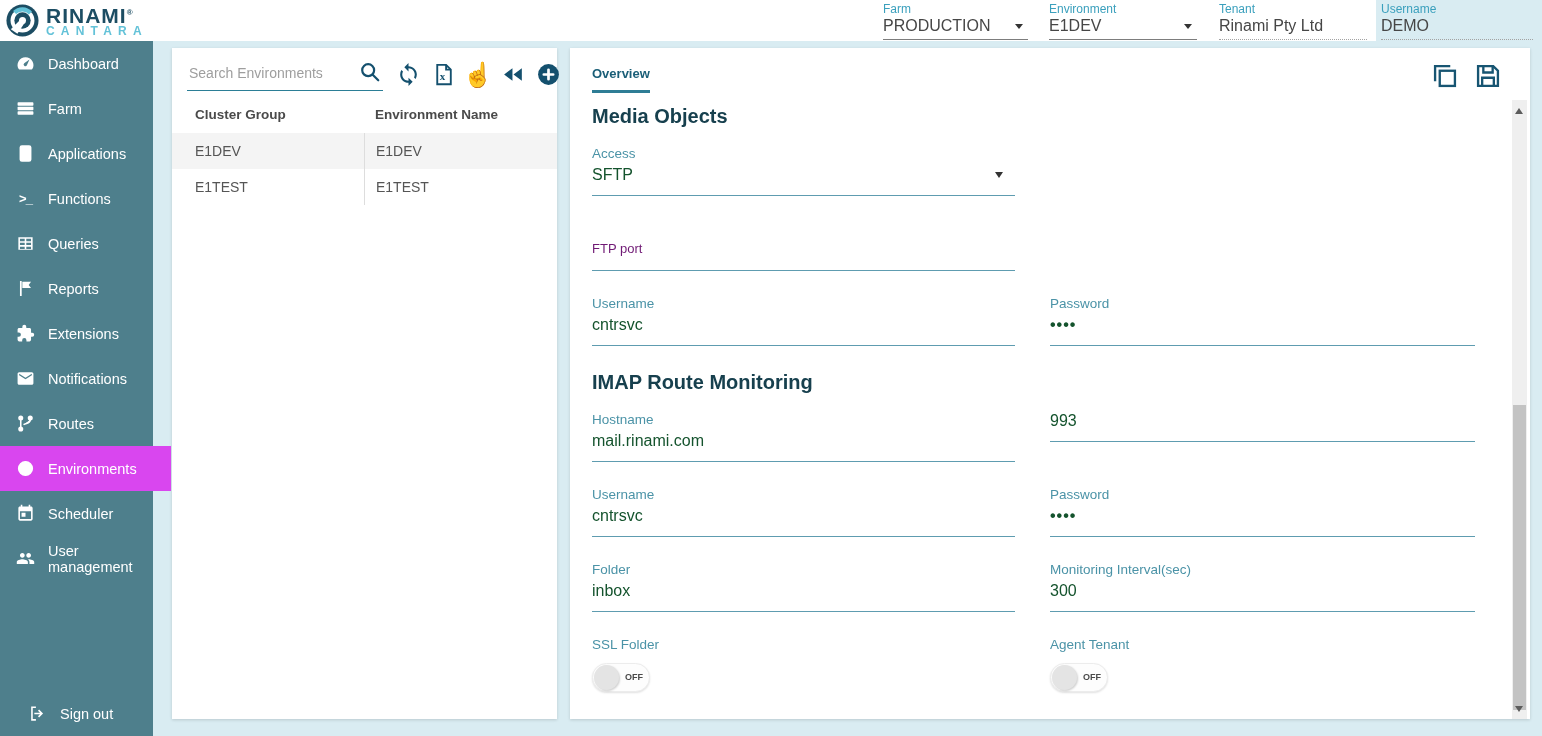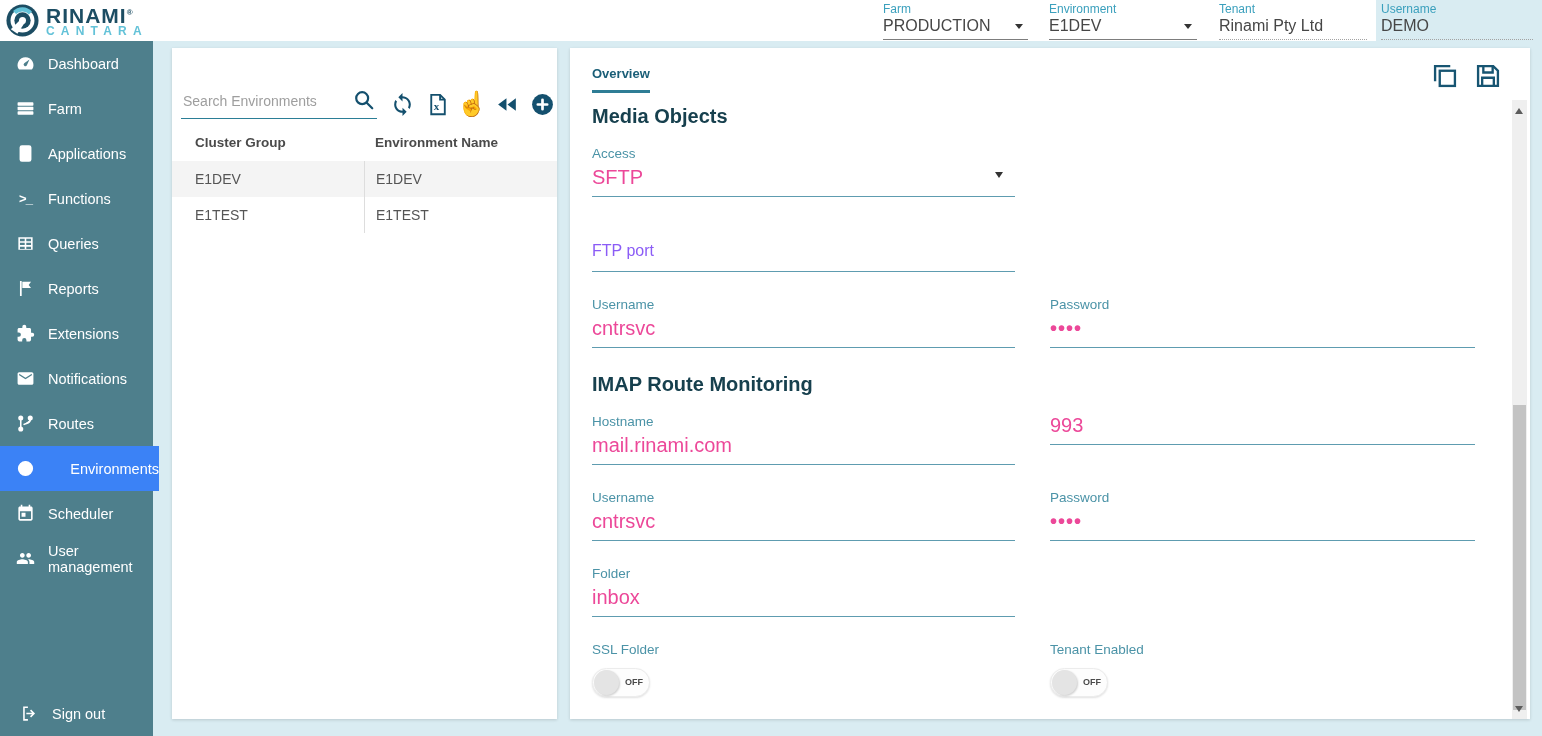--- a/index.html
+++ b/index.html
@@ -25,30 +25,30 @@
   .hdr-label { font-size:12px; color:#3ba0bd; }
   .hdr-value { font-size:16px; color:#464646; padding:1px 0 4px; border-bottom:1px solid #7d7d7d; position:relative; white-space:nowrap; }
   .hdr-field.dotted .hdr-value { border-bottom:1px dotted #a3a3a3; }
   .caret { position:absolute; right:5px; top:8px; width:0; height:0;
            border-left:4px solid transparent; border-right:4px solid transparent; border-top:5px solid #333; }
 
   
   .sidebar { position:absolute; top:41px; left:0; width:153px; bottom:0; background:#4e7f8c; z-index:5; }
   .nav-item { height:45px; display:flex; align-items:center; gap:13px; padding-left:16px;
               color:#fff; font-size:14.5px; cursor:pointer; }
-  .nav-item.active { background:#3b82f6; width:159px;justify-content:space-between; }
+  .nav-item.active { background:#d946ef; width:171px; }
   .nav-icon { width:19px; height:19px; flex:none; display:flex; align-items:center; justify-content:center; }
   .nav-icon svg { width:19px; height:19px; fill:#fff; }
   .fn-glyph { font-weight:bold; font-size:13px; letter-spacing:-1px; }
-  .signout { position:absolute; bottom:0; left:4px; width:135px; }
+  .signout { position:absolute; bottom:0; left:12px; width:135px; }
 
   
   .env-panel { position:absolute; left:172px; top:48px; width:385px; bottom:17px; background:#fff;
                box-shadow:0 1px 3px rgba(0,0,0,.15); }
-  .env-toolbar { display:flex; align-items:center; padding:13px 8px 0 9px;margin-top:28px; }
+  .env-toolbar { display:flex; align-items:flex-start; padding:13px 8px 0 15px; }
   .search-wrap { width:200px; border-bottom:1px solid #2b7e96; display:flex; align-items:center; padding-bottom:5px; }
   .search-input { border:none; outline:none; font-size:14px; color:#444; width:172px; font-family:"Liberation Sans",sans-serif; }
   .search-input::placeholder { color:#9e9e9e; }
   .tool-icons { display:flex; gap:8px; margin-left:12px; align-items:center; }
   .tbtn { width:27px; height:27px; color:#14506e; cursor:pointer; display:flex; align-items:center; justify-content:center; }
   .tbtn svg { width:25px; height:25px; }
   .hand-glyph { font-size:24px; line-height:24px; color:#14506e; }
   .search-btn { width:24px; height:24px; color:#14506e; cursor:pointer; }
   .search-btn svg { width:22px; height:22px; }
 
@@ -70,23 +70,23 @@
   .abtn svg { width:28px; height:28px; }
 
   .content { padding-left:22px; }
   .section-title { font-size:20px; font-weight:bold; color:#17404e; margin:12px 0 18px; }
   .section-title.later { margin-top:24px; }
   .frow { display:flex; gap:35px; margin-bottom:25px; }
   .frow.mt20 { margin-top:45px; }
   .col-l { width:423px; }
   .col-r { width:425px; }
   .flabel { font-size:13.5px; color:#4b93a7; margin-bottom:5px; }
-  .fvalue { font-size:20px; color:#ec4899; padding-bottom:7px; border-bottom:1px solid #5e9cb0;
+  .fvalue { font-size:16px; color:#14532d; padding-bottom:7px; border-bottom:1px solid #5e9cb0;
             position:relative; min-height:30px; }
-  .fvalue.placeholder { color:#8b5cf6; font-size:16px; }
+  .fvalue.placeholder { color:#701a75; font-size:13px; }
   .sel-caret { position:absolute; right:12px; top:6px; width:0; height:0;
                border-left:4.5px solid transparent; border-right:4.5px solid transparent; border-top:6px solid #333; }
   .pwd { letter-spacing:1px; font-weight:bold; }
 
   .toggle { margin-top:11px; width:58px; height:29px; border-radius:15px; background:#fdfdfd;
             border:1px solid #ececec; box-shadow:0 1px 2px rgba(0,0,0,.12); position:relative; cursor:pointer; }
   .knob { position:absolute; left:1px; top:1px; width:25px; height:25px; border-radius:50%;
           background:#e4e4e4; box-shadow:1px 1px 2px rgba(0,0,0,.18); }
   .tstate { position:absolute; left:32px; top:0; line-height:27px; font-size:9px; font-weight:bold; color:#4a4a4a; }
 
@@ -373,32 +373,36 @@
         <div class="flabel">Password</div>
         <div class="fvalue pwd">••••</div>
       </div>
     </div>
 
     <div class="frow">
       <div class="col-l">
         <div class="flabel">Folder</div>
         <div class="fvalue">inbox</div>
       </div>
+      <div class="col-r">
+        <div class="flabel">Monitoring Interval(sec)</div>
+        <div class="fvalue">300</div>
+      </div>
     </div>
 
     <div class="frow">
       <div class="col-l">
         <div class="flabel">SSL Folder</div>
         <div class="toggle">
           <span class="knob"></span>
           <span class="tstate">OFF</span>
         </div>
       </div>
       <div class="col-r">
-        <div class="flabel">Tenant Enabled</div>
+        <div class="flabel">Agent Tenant</div>
         <div class="toggle">
           <span class="knob"></span>
           <span class="tstate">OFF</span>
         </div>
       </div>
     </div>
   </div>
 
   <div class="vscroll">
     <span class="sarrow up"></span>

